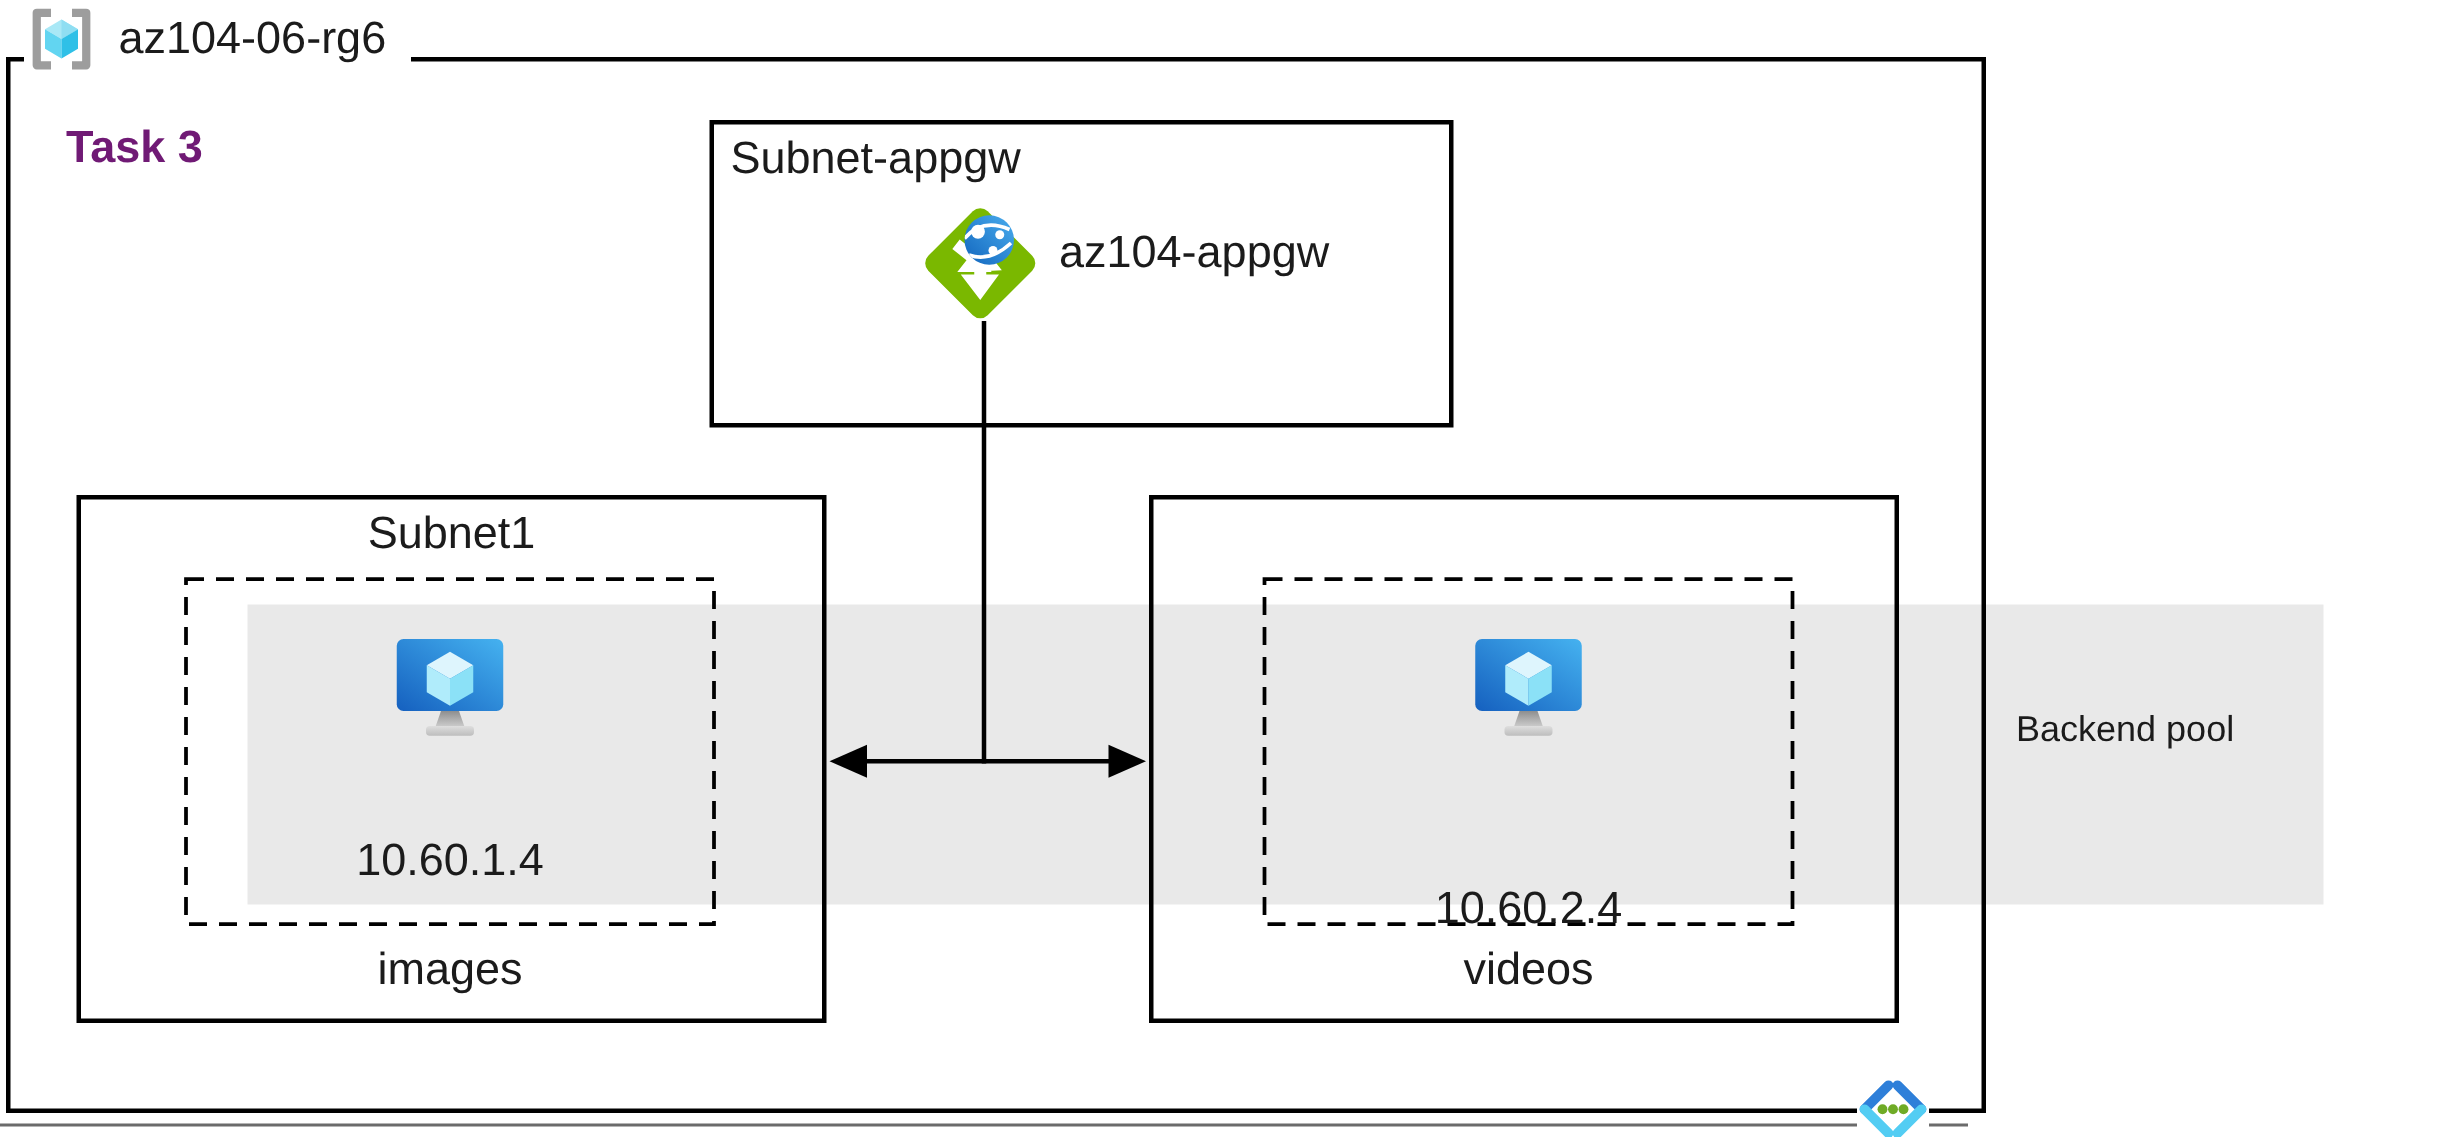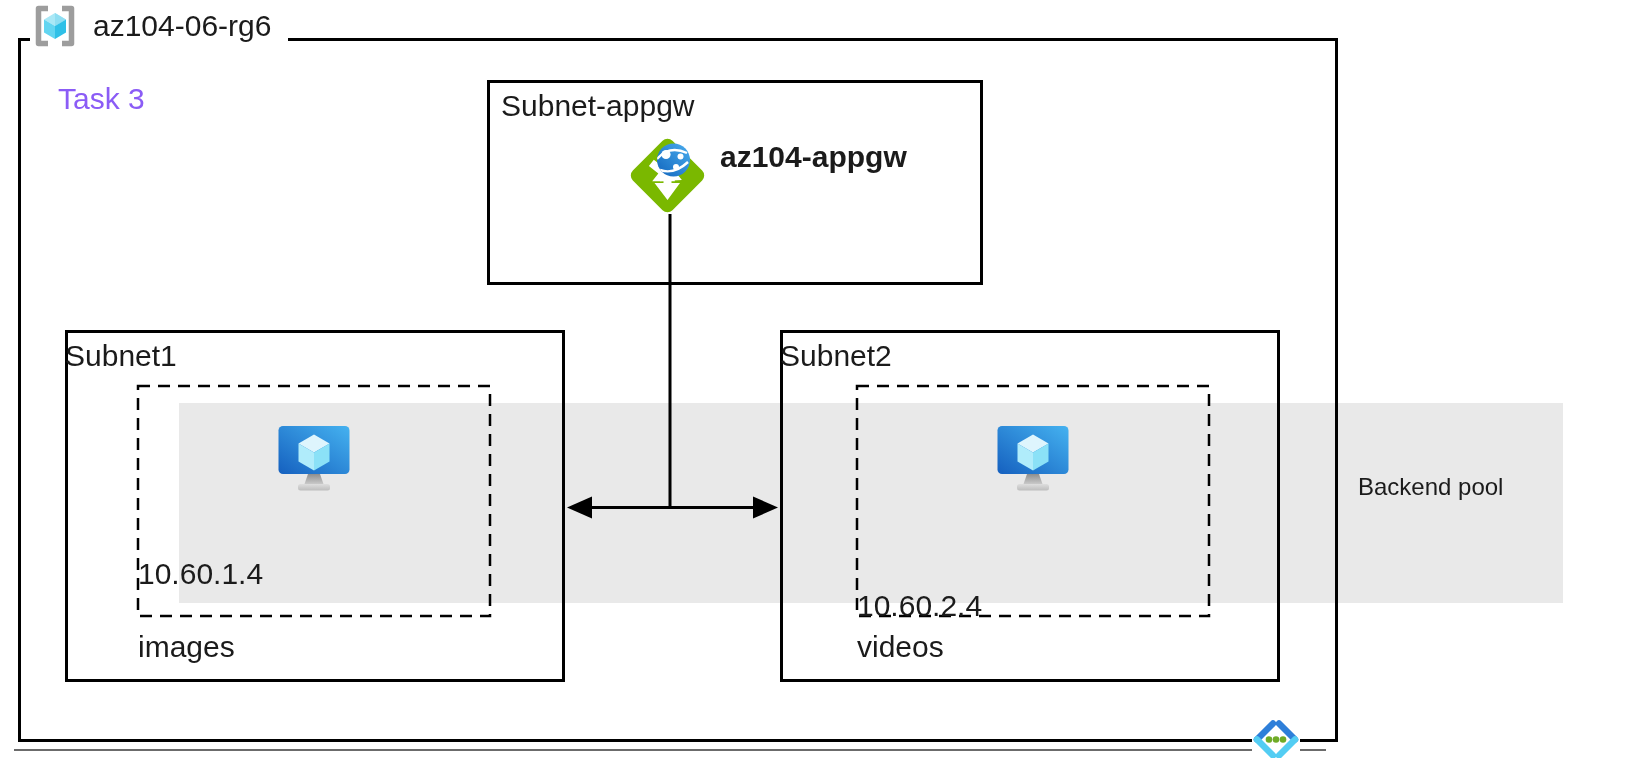--- a/index.html
+++ b/index.html
@@ -1,35 +1,35 @@
 <!DOCTYPE html>
 <html><head>
 <meta charset="utf-8">
 <style>
   html,body{margin:0;padding:0;background:#fff;}
   #canvas{
     position:relative;width:1549px;height:761px;background:#fff;overflow:hidden;
-    font-family:"Liberation Sans","DejaVu Sans",sans-serif;color:#1b1b1b;margin-left:14px;
+    font-family:"Liberation Sans","DejaVu Sans",sans-serif;color:#1b1b1b;
   }
   .abs{position:absolute;}
   .box{position:absolute;border:3px solid #000;background:transparent;box-sizing:border-box;}
   .t30{font-size:30px;line-height:36px;color:#1b1b1b;white-space:nowrap;}
-  .center{}
+  .center{text-align:center;}
   
   #band{position:absolute;left:165px;top:403px;width:1418px;height:200px;background:#e9e9e9;z-index:0;}
   
   #rg-box{left:4px;top:38px;width:1320px;height:704px;z-index:1;}
   
   #rg-header{left:16px;top:3px;height:46px;z-index:4;background:#fff;display:flex;align-items:center;gap:15px;padding:0 17px 0 2px;}
-  #task-label{left:44px;top:82px;font-size:30px;font-weight:normal;color:#8b5cf6;z-index:3;}
+  #task-label{left:44px;top:82px;font-size:30px;font-weight:bold;color:#701a75;z-index:3;}
   
   #appgw-box{left:473px;top:80px;width:496px;height:205px;z-index:1;}
   #appgw-title{left:487px;top:88px;z-index:3;}
   #appgw-icon{left:611px;top:133px;z-index:3;}
-  #appgw-labels{left:706px;top:136px;z-index:3;font-weight:bold;}
+  #appgw-labels{left:706px;top:148px;z-index:3;}
   #appgw-labels div{font-size:30px;line-height:41px;white-space:nowrap;}
   
   #subnet1-box{left:51px;top:330px;width:500px;height:352px;z-index:1;}
   #subnet2-box{left:766px;top:330px;width:500px;height:352px;z-index:1;}
   .subnet-title{z-index:3;width:500px;}
   
   .vm-name,.vm-ip,.caption{z-index:3;width:352px;}
   
   #overlay{position:absolute;left:0;top:0;z-index:2;pointer-events:none;}
   #backend-label{left:1344px;top:466px;font-size:24px;line-height:42px;z-index:3;white-space:nowrap;}
@@ -120,21 +120,20 @@
       <polygon points="20.5,20.5 36,29.5 36,47.5 20.5,38.5" fill="#b0ecfb"></polygon>
       <polygon points="51.5,20.5 36,29.5 36,47.5 51.5,38.5" fill="#8be1f7"></polygon>
       <polygon points="30,51 42,51 45.5,61 26.5,61" fill="url(#sg)"></polygon>
       <rect x="20" y="61" width="32" height="6.5" rx="2.5" fill="url(#sg2)"></rect>
     </svg>
   </div>
   <div class="abs t30 center vm-ip" style="left:124px;top:556px;">10.60.1.4</div>
   <div class="abs t30 center caption" style="left:124px;top:629px;">images</div>
 
   <div id="subnet2-box" class="box"></div>
-  <div class="abs t30 center subnet-title" style="left:766px;top:338px;">Subnet2</div>
   <div class="icon-abs" style="left:983px;top:423px;">
     <svg width="72" height="70" viewBox="0 0 72 70">
       <rect x="0.5" y="3" width="71" height="48" rx="4.5" fill="url(#vmg)"></rect>
       <polygon points="36,11.5 51.5,20.5 36,29.5 20.5,20.5" fill="#def5fd"></polygon>
       <polygon points="20.5,20.5 36,29.5 36,47.5 20.5,38.5" fill="#b0ecfb"></polygon>
       <polygon points="51.5,20.5 36,29.5 36,47.5 51.5,38.5" fill="#8be1f7"></polygon>
       <polygon points="30,51 42,51 45.5,61 26.5,61" fill="url(#sg)"></polygon>
       <rect x="20" y="61" width="32" height="6.5" rx="2.5" fill="url(#sg2)"></rect>
     </svg>
   </div>

